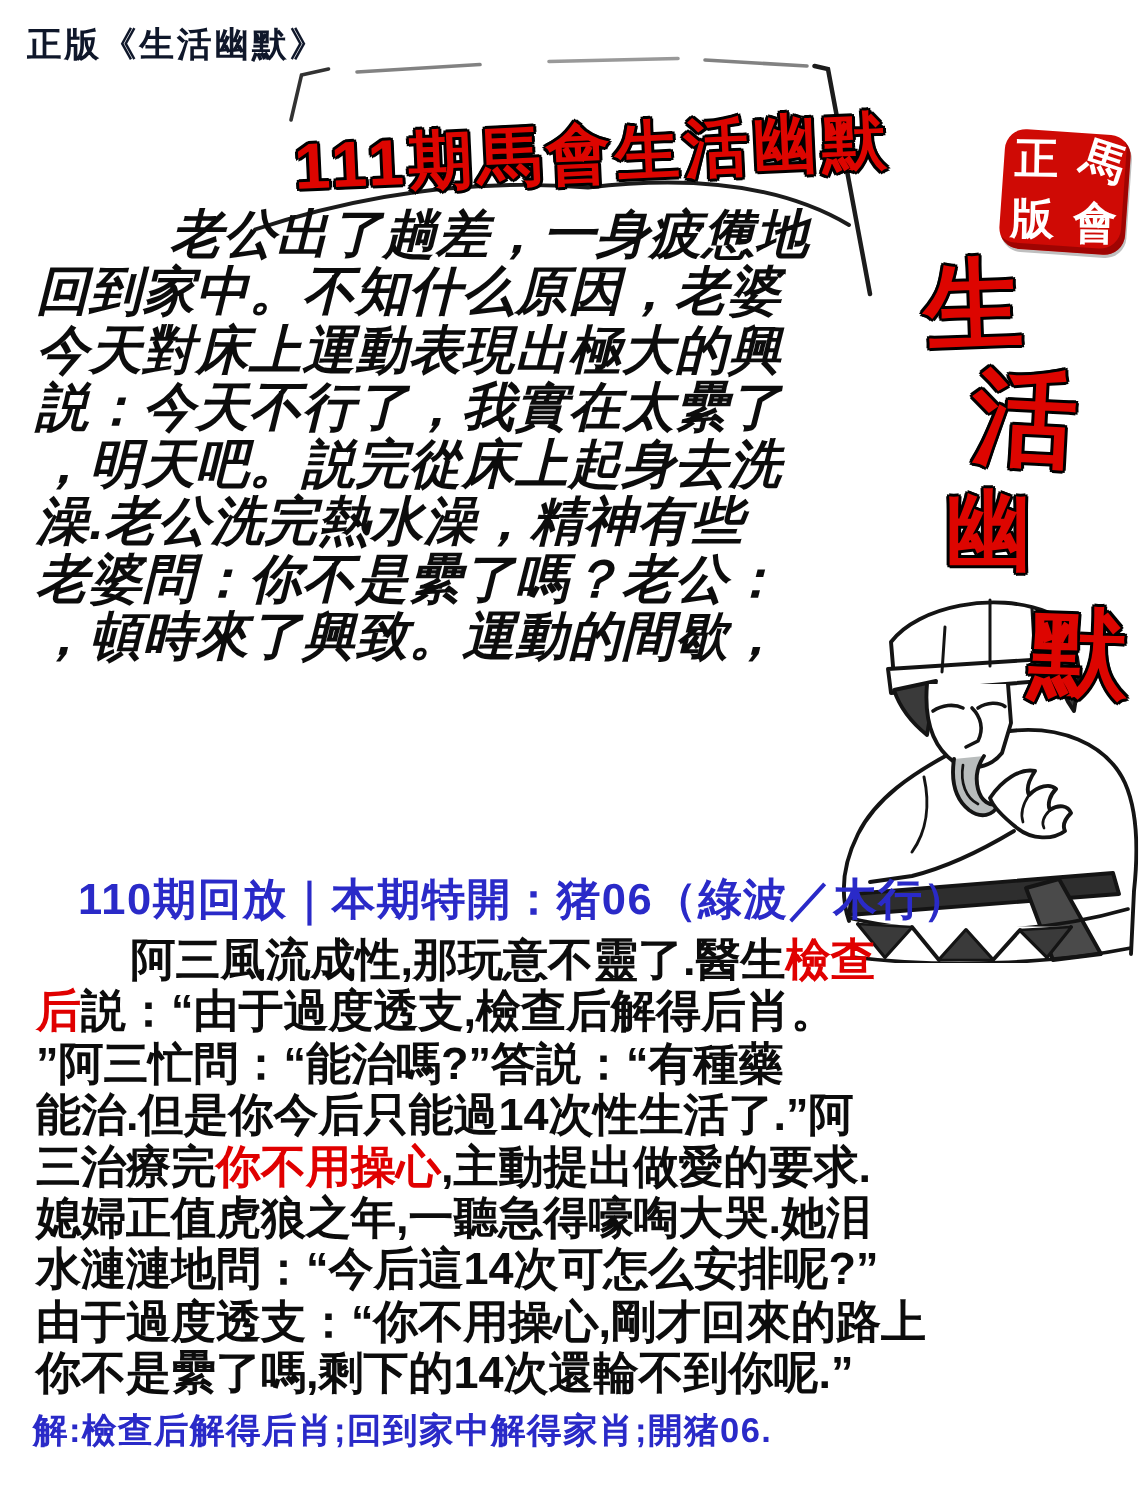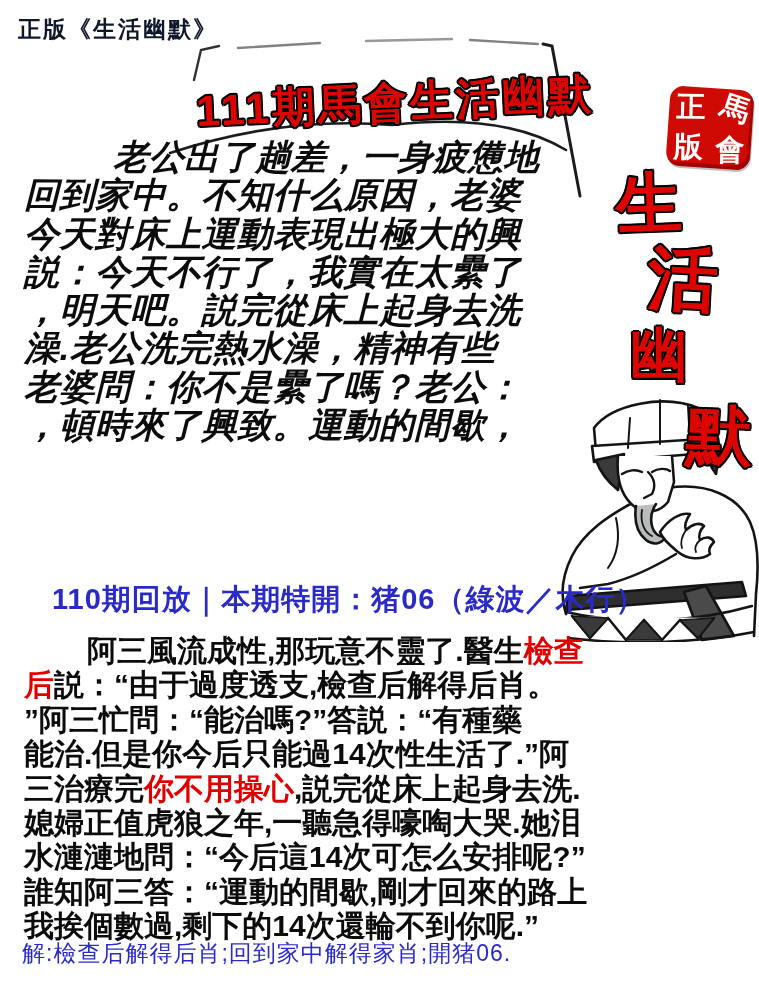--- a/index.html
+++ b/index.html
@@ -61,27 +61,27 @@
     z-index:3; white-space:nowrap;margin-left:12px;
   }
 
   
   .story2 {
     left:24px; top:624px; width:712px;
     font-size:30px; line-height:34.4px;
     font-weight:600; color:#0c0c0c;
     z-index:3;
   }
-  .story2 .tline:first-child { text-indent:2.1em;margin-top:10px; }
+  .story2 .tline:first-child { text-indent:2.1em; }
   .story2 .red, .story1 .red { color:#e00000; }
 
   
   .solution-line {
     left:22px; top:938px;
-    font-size:23px; font-weight:400;
+    font-size:23px; font-weight:700;
     color:#2a2ac8; letter-spacing:1px;
     z-index:3; white-space:nowrap;
   }
 
   
   .seal {
     left:668px; top:88px; width:84px; height:80px;
     background:#cf0a05;
     border-radius:14px;
     transform:rotate(4deg);
@@ -154,25 +154,25 @@
     <div class="tline"><span>，頓時來了興致。運動的間歇，</span></div>
   </div>
 
 <div class="abs result-line">110期回放｜本期特開：猪06（綠波／木行）</div>
 
 <div class="abs story2">
     <div class="tline"><span>阿三風流成性,那玩意不靈了.醫生</span><span class="red">檢查</span></div>
     <div class="tline"><span class="red">后</span><span>説：“由于過度透支,檢查后解得后肖。</span></div>
     <div class="tline"><span>”阿三忙問：“能治嗎?”答説：“有種藥</span></div>
     <div class="tline"><span>能治.但是你今后只能過14次性生活了.”阿</span></div>
-    <div class="tline"><span>三治療完</span><span class="red">你不用操心</span><span>,説完從床上起身去洗.</span></div>
+    <div class="tline"><span>三治療完</span><span class="red">你不用操心</span><span>,主動提出做愛的要求.</span></div>
     <div class="tline"><span>媳婦正值虎狼之年,一聽急得嚎啕大哭.她泪</span></div>
     <div class="tline"><span>水漣漣地問：“今后這14次可怎么安排呢?”</span></div>
-    <div class="tline"><span>誰知阿三答：“運動的間歇,剛才回來的路上</span></div>
-    <div class="tline"><span>我挨個數過,剩下的14次還輪不到你呢.”</span></div>
+    <div class="tline"><span>由于過度透支：“你不用操心,剛才回來的路上</span></div>
+    <div class="tline"><span>你不是纍了嗎,剩下的14次還輪不到你呢.”</span></div>
   </div>
 
 <div class="abs solution-line">解:檢查后解得后肖;回到家中解得家肖;開猪06.</div>
 
 <svg class="abs illo" width="203" height="252" viewBox="0 0 203 252">
   <g stroke="#141414" stroke-width="2.6" fill="none" stroke-linejoin="round" stroke-linecap="round">
 
     <path d="M78,112 C52,126 28,142 16,166 C6,186 4,206 10,224" fill="#ffffff"></path>
     <path d="M112,98 C150,92 182,106 194,132 C202,150 203,176 200,204 L198,246" fill="#ffffff"></path>
 

